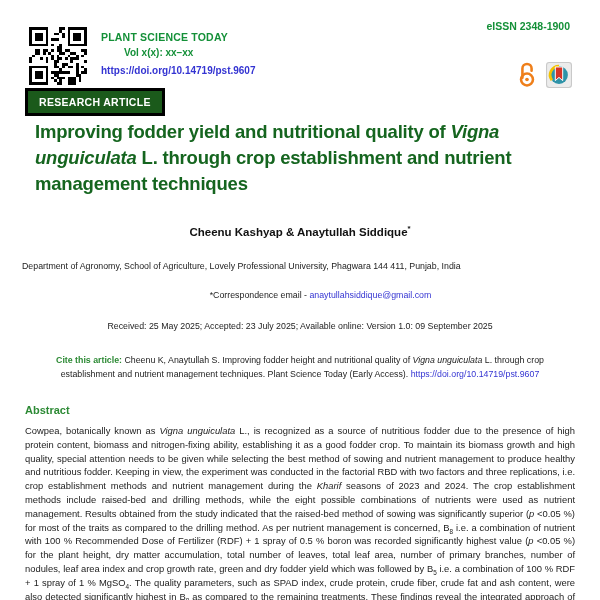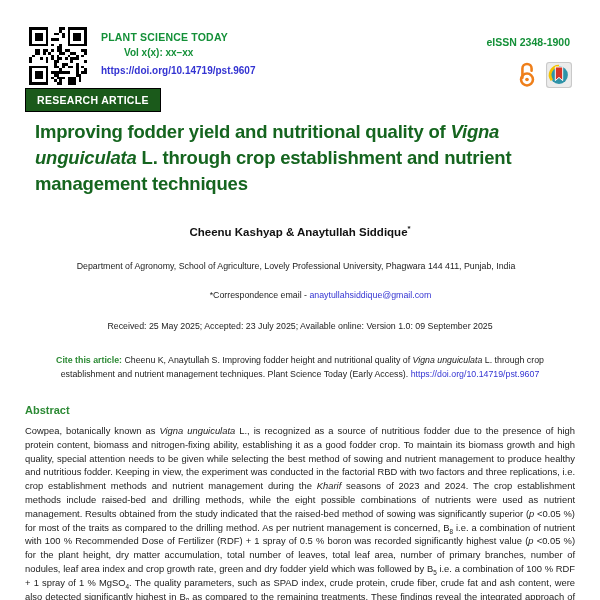--- a/index.html
+++ b/index.html
@@ -19,38 +19,38 @@
     overflow:hidden;
     font-family:"Liberation Sans","DejaVu Sans",sans-serif;
     color:var(--body);
   }
   
   .qr{position:absolute;left:29px;top:27px;width:58px;height:58px;}
   .journal-info{position:absolute;left:101px;top:29px;line-height:16px;}
   .journal-name{color:var(--green);font-weight:bold;font-size:10.5px;letter-spacing:.2px;}
   .journal-vol{color:var(--green);font-weight:bold;font-size:10px;margin-left:23px;}
   .journal-doi{color:var(--link);font-weight:bold;font-size:10px;text-decoration:none;display:inline-block;}
-  .eissn{position:absolute;right:30px;top:36px;color:var(--green);font-weight:bold;font-size:10.5px;}
+  .eissn{position:absolute;right:30px;top:20px;color:var(--green);font-weight:bold;font-size:10.5px;}
   .header-icons{position:absolute;right:28px;top:60px;display:flex;align-items:flex-end;gap:8px;}
   .oa-icon{width:22px;height:28px;}
   .badge-icon{width:26px;height:26px;}
   .article-type{
     position:absolute;left:25px;top:88px;
     background:var(--badge-green);
     color:#ffffff;font-weight:bold;font-size:10.5px;letter-spacing:.3px;
-    padding:5px 11px;border:1px solid #000000;
+    padding:5px 11px;border:3px solid #000000;
   }
   
   .title{
     position:absolute;left:35px;right:35px;top:119px;
     color:var(--title-green);
     font-size:18.5px;font-weight:bold;line-height:26px;letter-spacing:-0.2px;
   }
   .authors{position:absolute;left:0;right:0;top:226px;text-align:center;font-size:11.5px;font-weight:bold;color:#111;}
-  .affiliation{position:absolute;left:22px;right:30px;top:261px;text-align:center;font-size:8.8px;color:#222;}
+  .affiliation{position:absolute;left:22px;right:30px;top:261px;font-size:8.8px;color:#222;}
   .correspondence{position:absolute;left:0;right:0;top:290px;text-align:center;font-size:8.8px;color:#222;padding-left:41px;}
   .correspondence a{color:var(--link);text-decoration:none;}
   .dates{position:absolute;left:0;right:0;top:321px;text-align:center;font-size:8.8px;color:#222;}
   .citation{position:absolute;left:42px;right:42px;top:353px;text-align:center;font-size:8.8px;line-height:14px;color:#222;}
   
   .abstract-heading{position:absolute;left:25px;top:404px;font-size:11px;font-weight:bold;color:#2d8a35;}
   .abstract-body{
     position:absolute;left:25px;right:25px;top:424px;
     font-size:9.4px;line-height:13.8px;text-align:justify;color:var(--body);
   }

